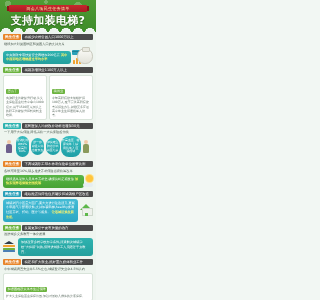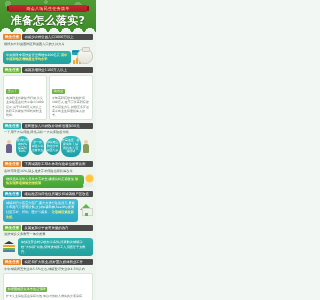--- a/index.html
+++ b/index.html
@@ -100,21 +100,21 @@
 </head>
 <body>
 
 <div class="poster">
 
   <div class="header">
     <div class="hdr-deco"></div>
     <div class="kicker">
       <span>两会八项民生任务清单</span>
     </div>
-    <div class="title">准备怎么落实?</div>
+    <div class="title">支持加装电梯?</div>
     <div class="scallop"></div>
   </div>
 
   <div class="sec">
     <div class="tagrow">
       <div class="tag" style="background:#e8852a">民生任务</div>
       <div class="tagbar" style="background:#4a4a4a">再减少农村贫困人口1000万以上</div>
     </div>
     <div class="body-txt">继续加大对贫困地区和贫困人口的支持力度</div>
     <div style="display:flex;align-items:flex-end;gap:2px;margin-top:1px;">

